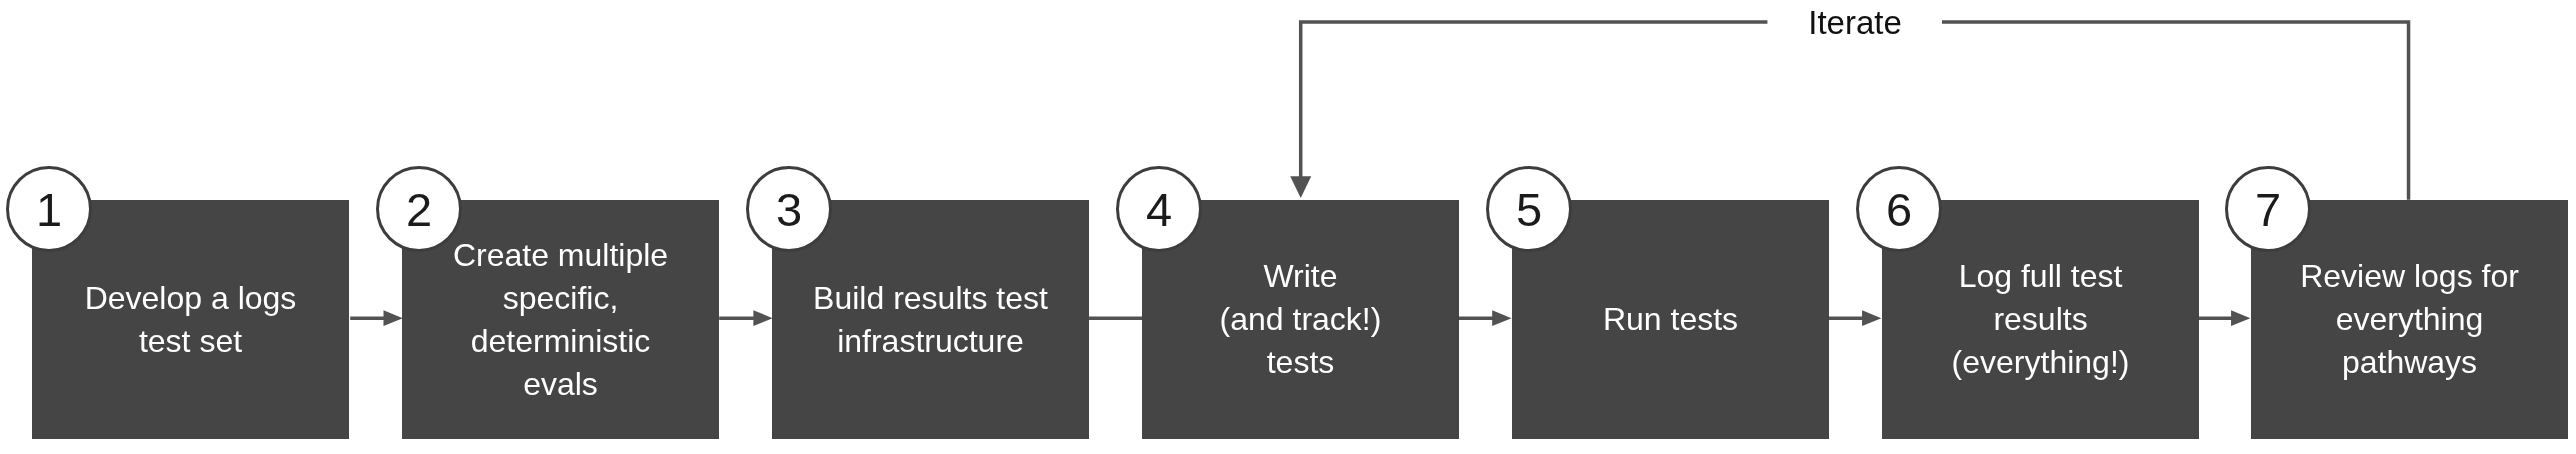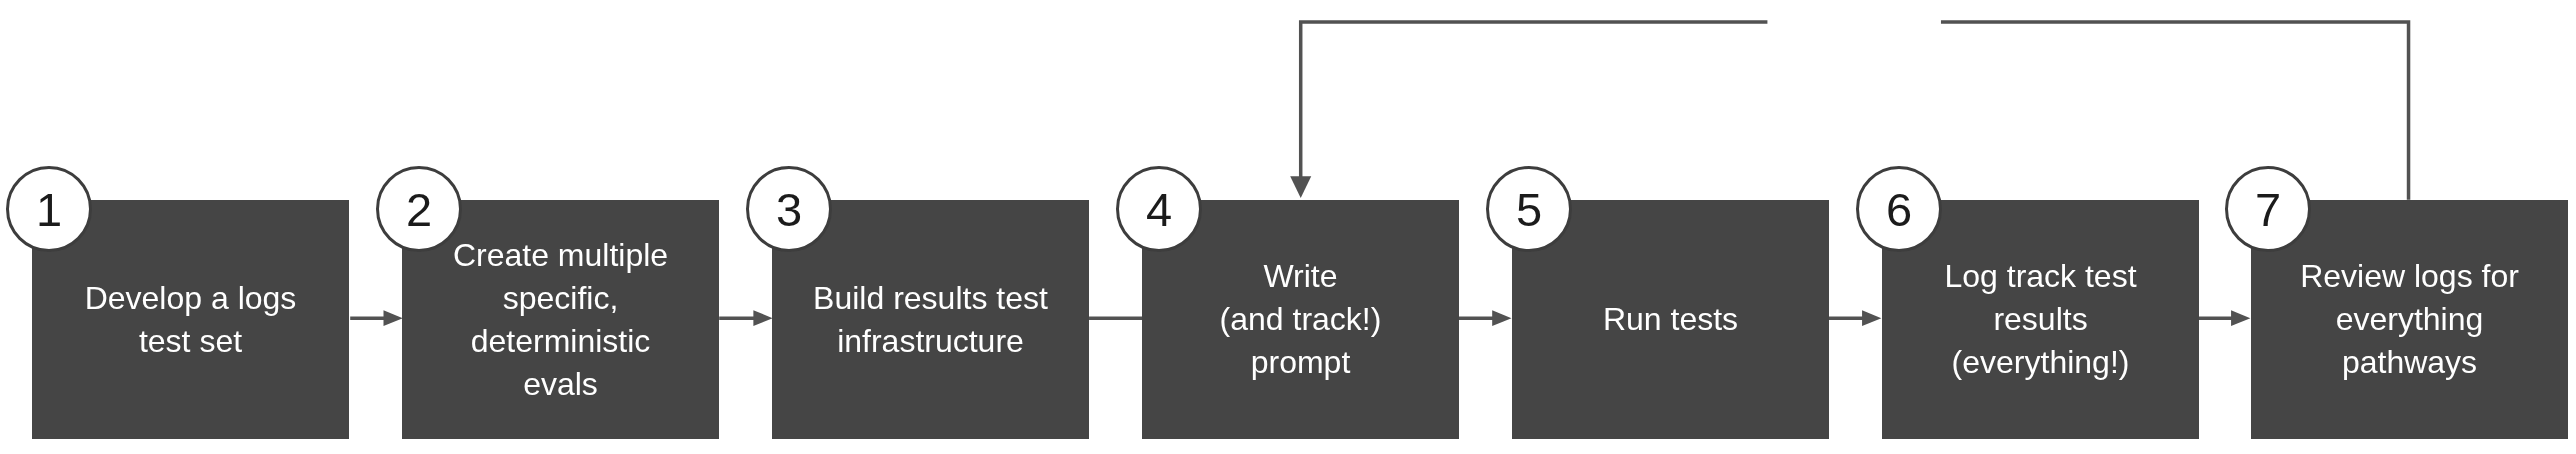--- a/index.html
+++ b/index.html
@@ -86,20 +86,21 @@
       <polygon points="2566,363 2544,354 2544,372"></polygon>
     </g>
 
     <g>
       <path d="M 2746.5 228 V 25 H 2213"></path>
       <path d="M 2015 25 H 1482.5 V 202"></path>
       <polygon points="1482.5,226 1470.5,201 1494.5,201"></polygon>
     </g>
   </svg>
 
+  <div class="iterate-label">Iterate</div>
 
   <div class="step" style="left:32px">
     <div class="badge">1</div>
     <div class="step-label">Develop a logs
 test set</div>
   </div>
 
   <div class="step" style="left:402px">
     <div class="badge">2</div>
     <div class="step-label">Create multiple
@@ -111,31 +112,31 @@
   <div class="step" style="left:772px">
     <div class="badge">3</div>
     <div class="step-label">Build results test
 infrastructure</div>
   </div>
 
   <div class="step" style="left:1142px">
     <div class="badge">4</div>
     <div class="step-label">Write
 (and track!)
-prompt</div>
+tests</div>
   </div>
 
   <div class="step" style="left:1512px">
     <div class="badge">5</div>
     <div class="step-label">Run tests</div>
   </div>
 
   <div class="step" style="left:1882px">
     <div class="badge">6</div>
-    <div class="step-label">Log track test
+    <div class="step-label">Log full test
 results
 (everything!)</div>
   </div>
 
   <div class="step" style="left:2251px">
     <div class="badge">7</div>
     <div class="step-label">Review logs for
 everything
 pathways</div>
   </div>

